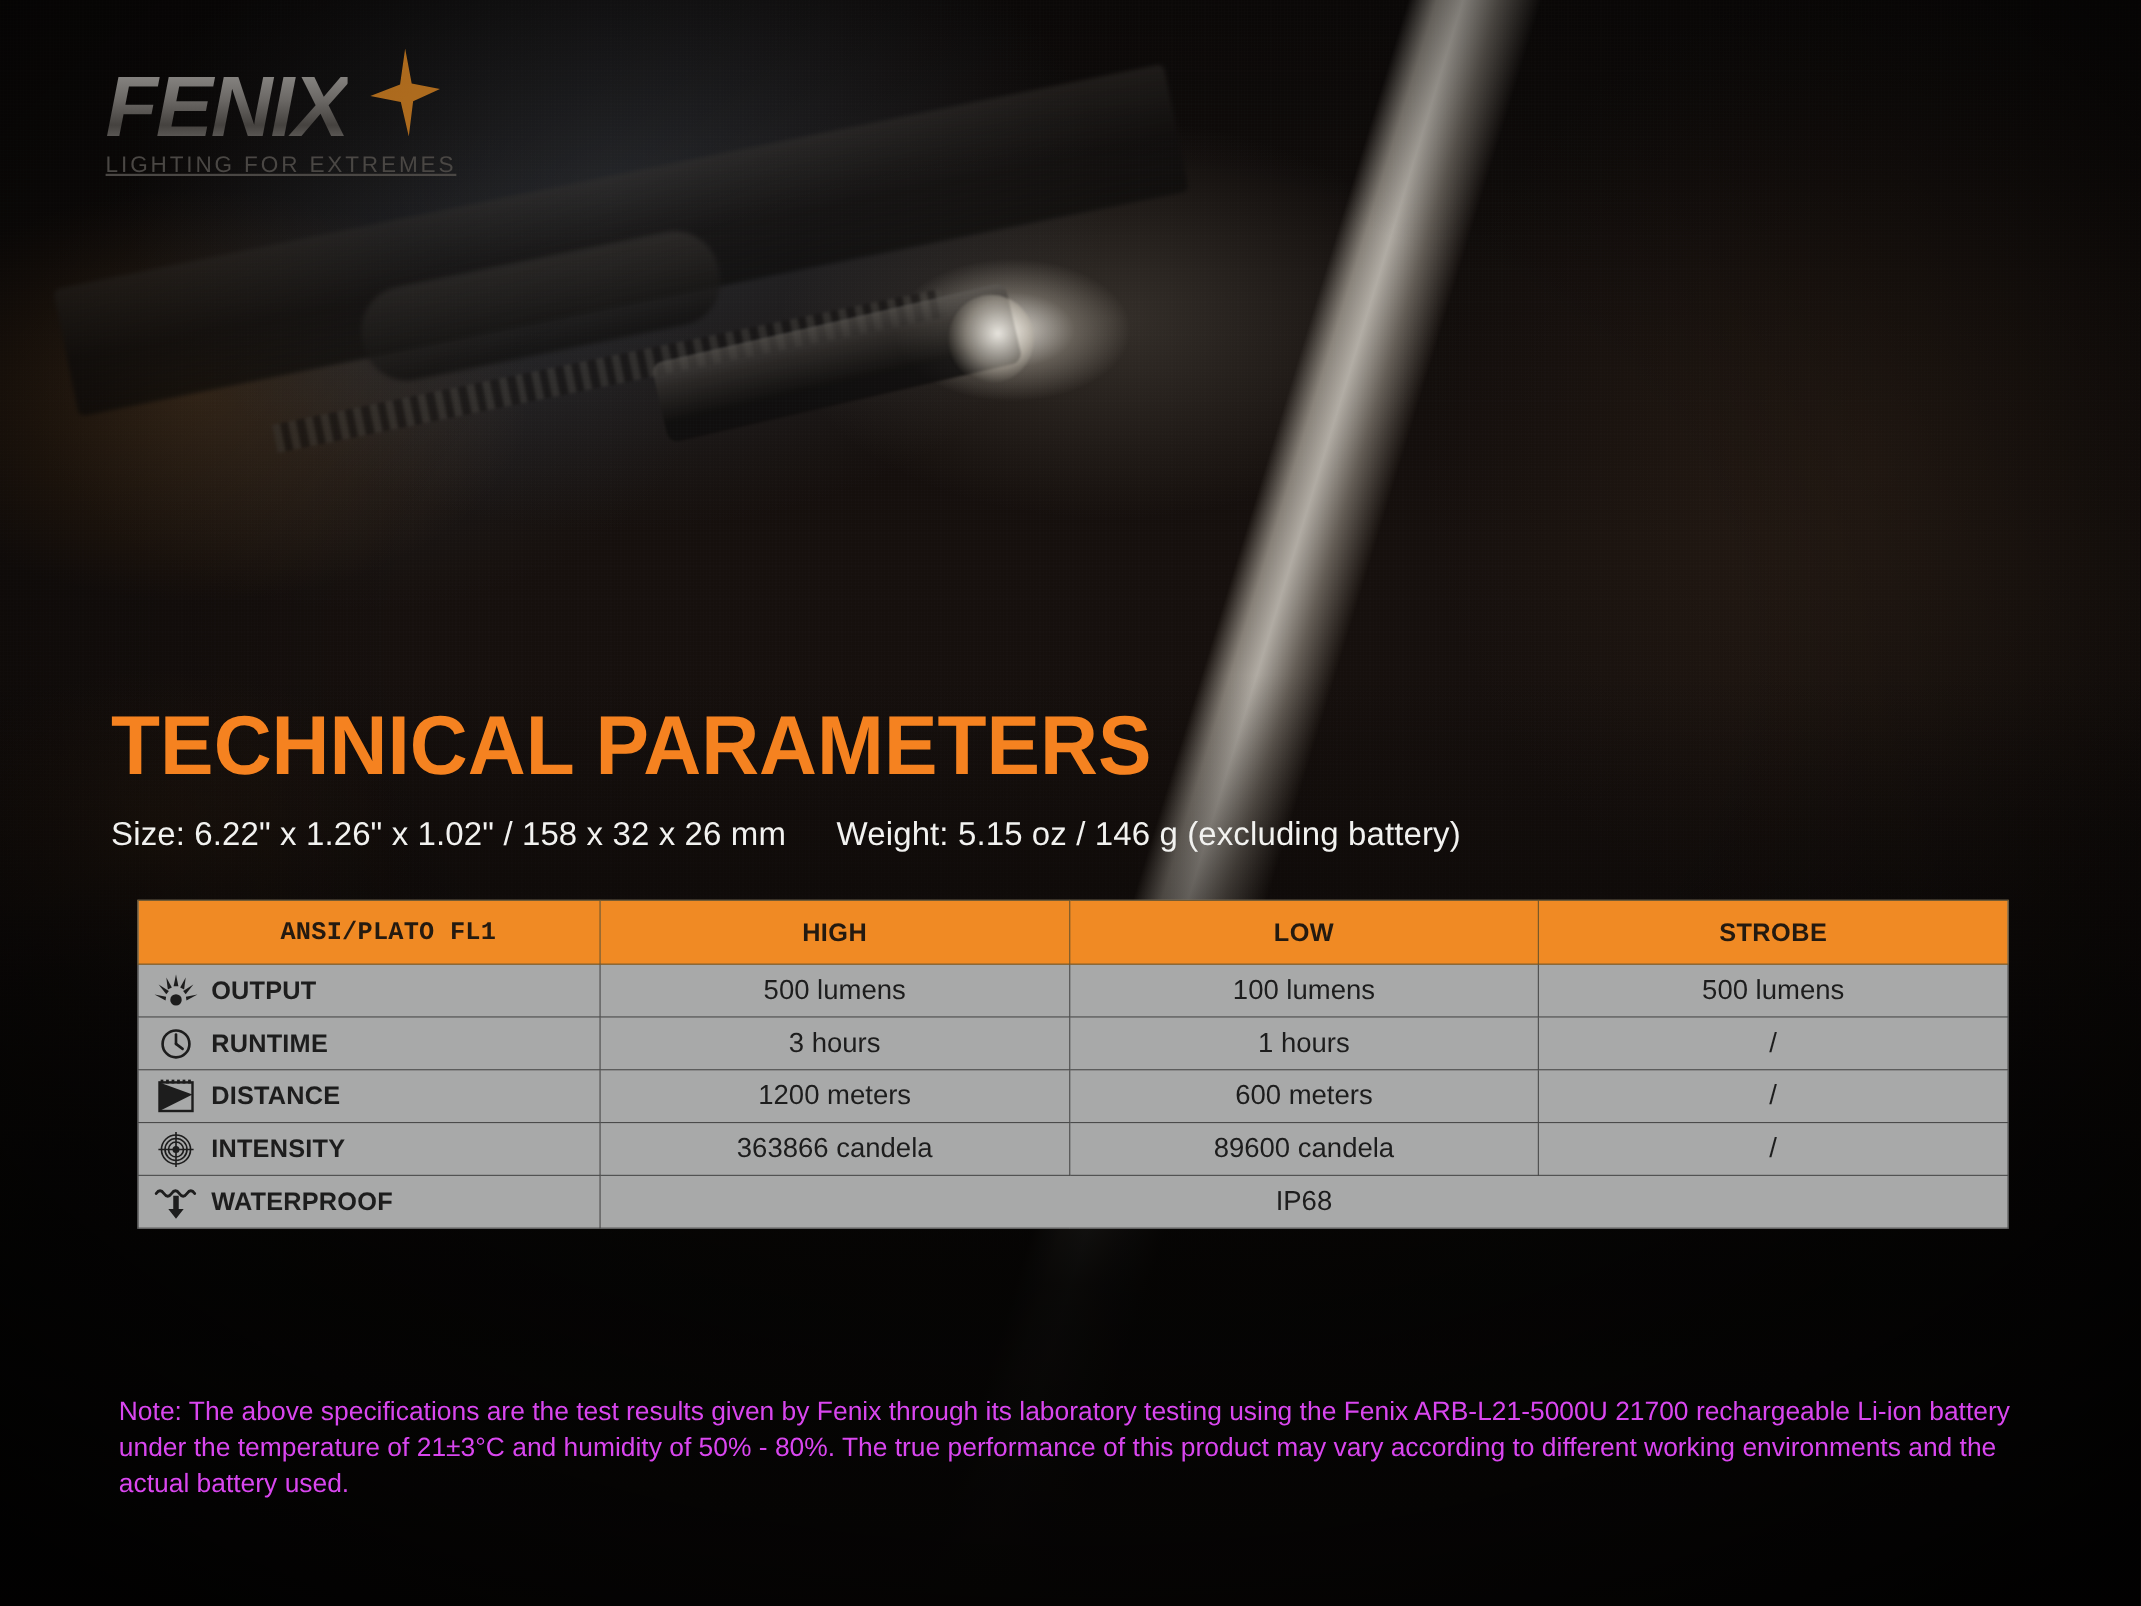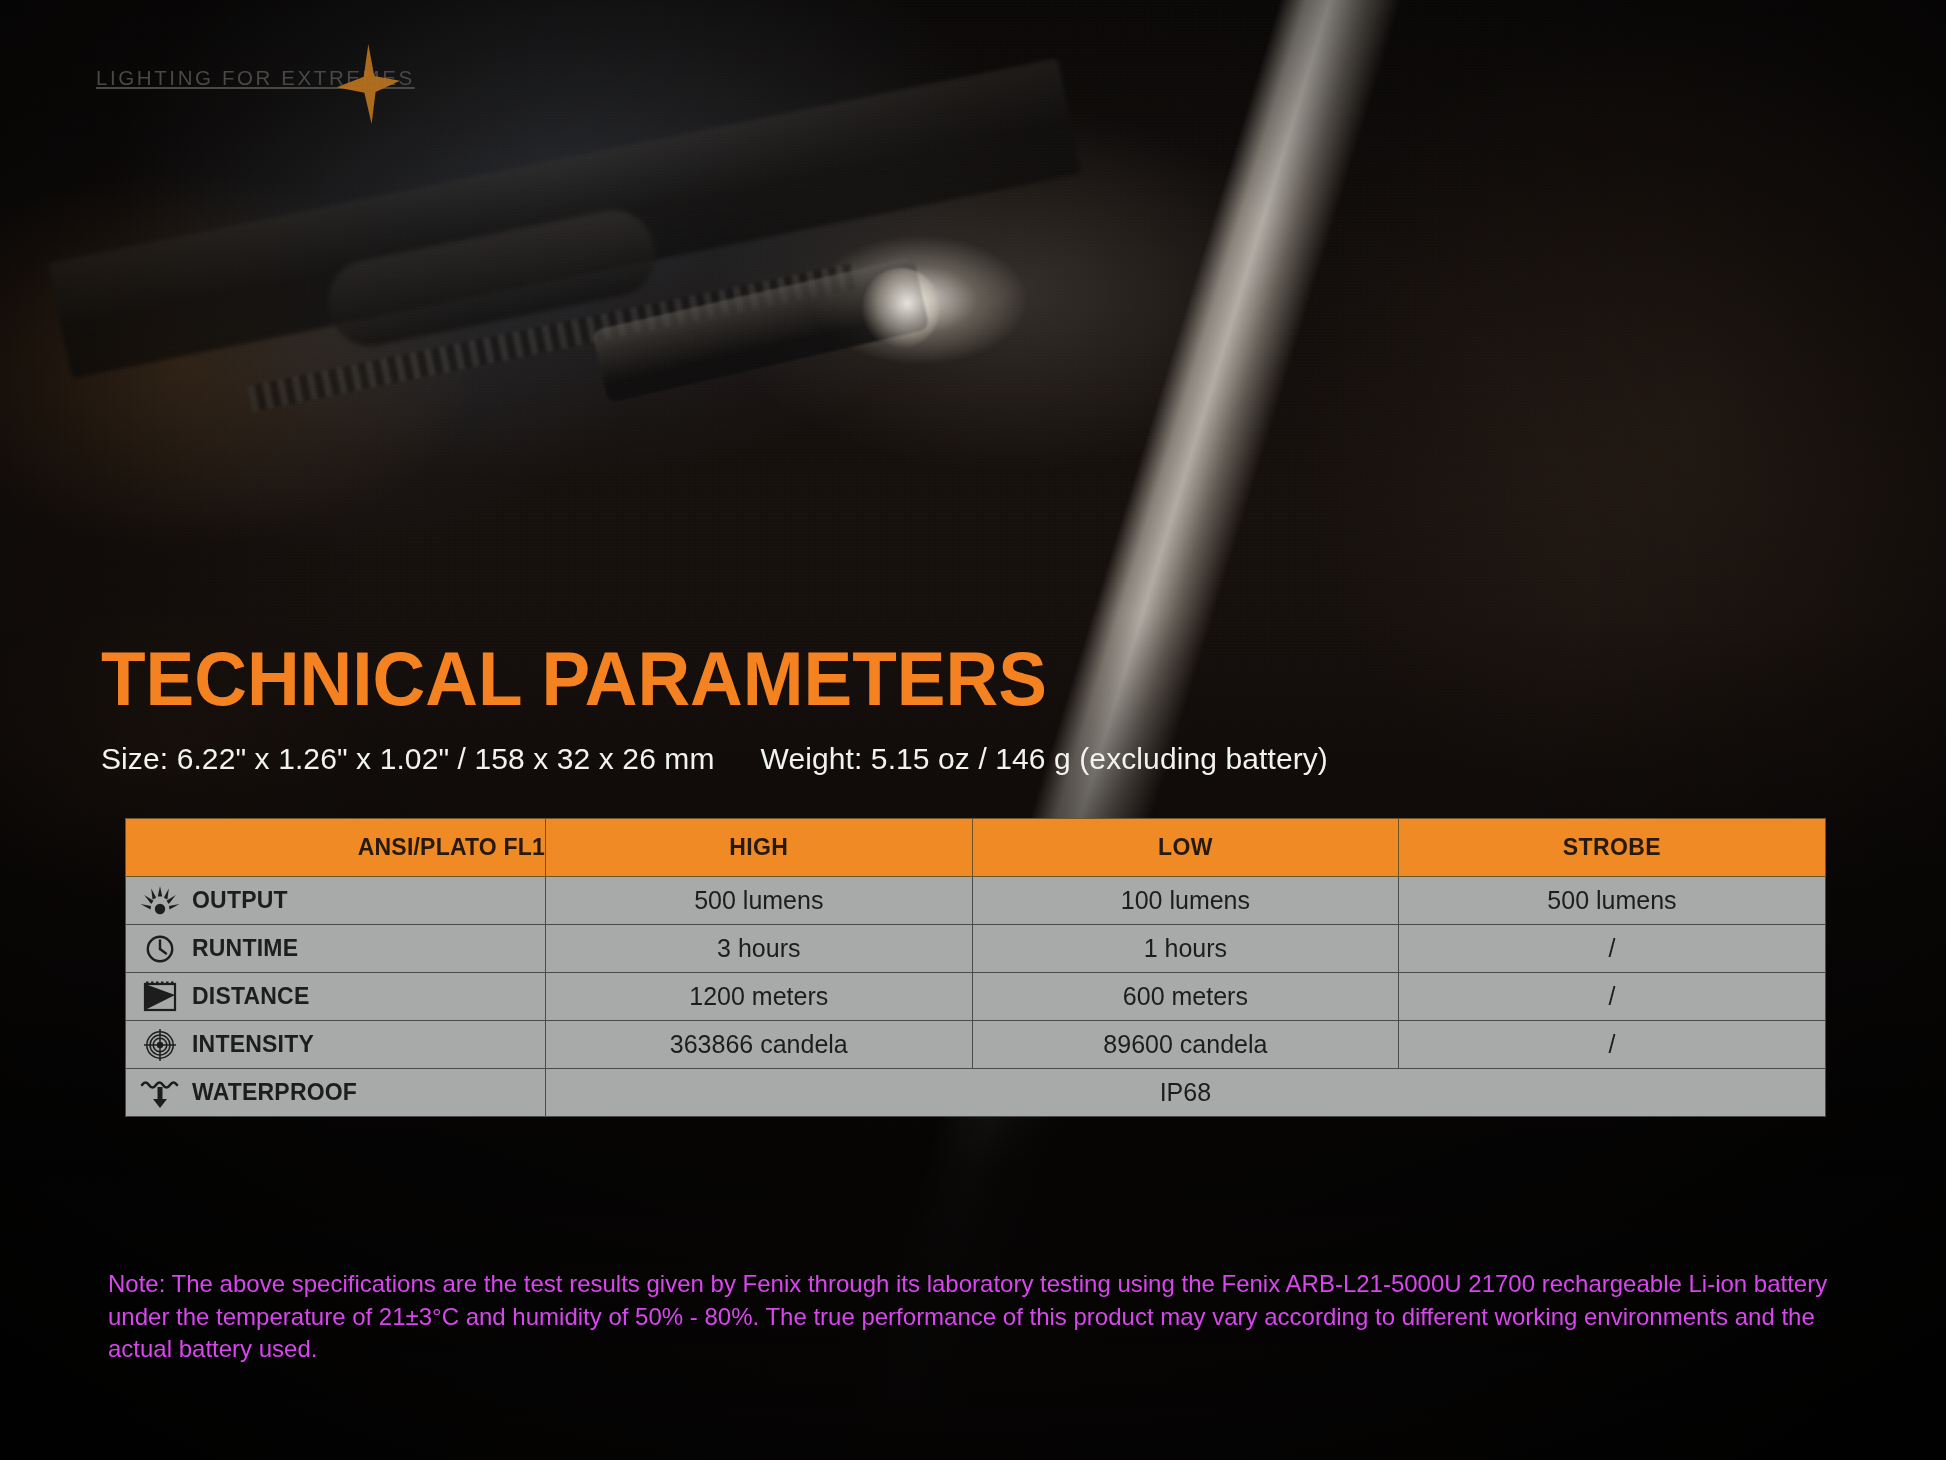--- a/index.html
+++ b/index.html
@@ -198,21 +198,21 @@
     background: #F08A24;
     color: #241a10;
     font-size: 23px;
     font-weight: bold;
     letter-spacing: 0.4px;
     height: 58px;
     border: 1px solid #6e5428;
     text-align: center;
     vertical-align: middle;
   }
-  .spec-table th.h-label { text-align: right; padding-left: 35px; letter-spacing: 0.2px; }
+  .spec-table th.h-label { text-align: center; padding-left: 35px; letter-spacing: 0.2px; font-family: Liberation Mono, monospace; }
 
   .spec-table td {
     background: #A8A9A9;
     border: 1px solid #4a4a4a;
     height: 48px;
     font-size: 25px;
     color: #1d1d1d;
     text-align: center;
     vertical-align: middle;
     margin-left: 12px;
@@ -248,20 +248,21 @@
   <div class="bg-rifle"></div>
   <div class="bg-scope"></div>
   <div class="bg-rail"></div>
   <div class="bg-light"></div>
   <div class="bg-bezel"></div>
   <div class="bg-grain"></div>
   <div class="bg-vignette"></div>
 
   <div class="logo">
     <div class="logo-star"></div>
+    <div class="logo-word">FENIX</div>
     <div class="logo-tagline">LIGHTING FOR EXTREMES</div>
   </div>
 
   <div class="title">TECHNICAL PARAMETERS</div>
 
   <div class="subtitle">
     <span>Size: 6.22" x 1.26" x 1.02" / 158 x 32 x 26 mm</span><span class="gap"></span><span>Weight: 5.15 oz / 146 g (excluding battery)</span>
   </div>
 
   <table class="spec-table">

